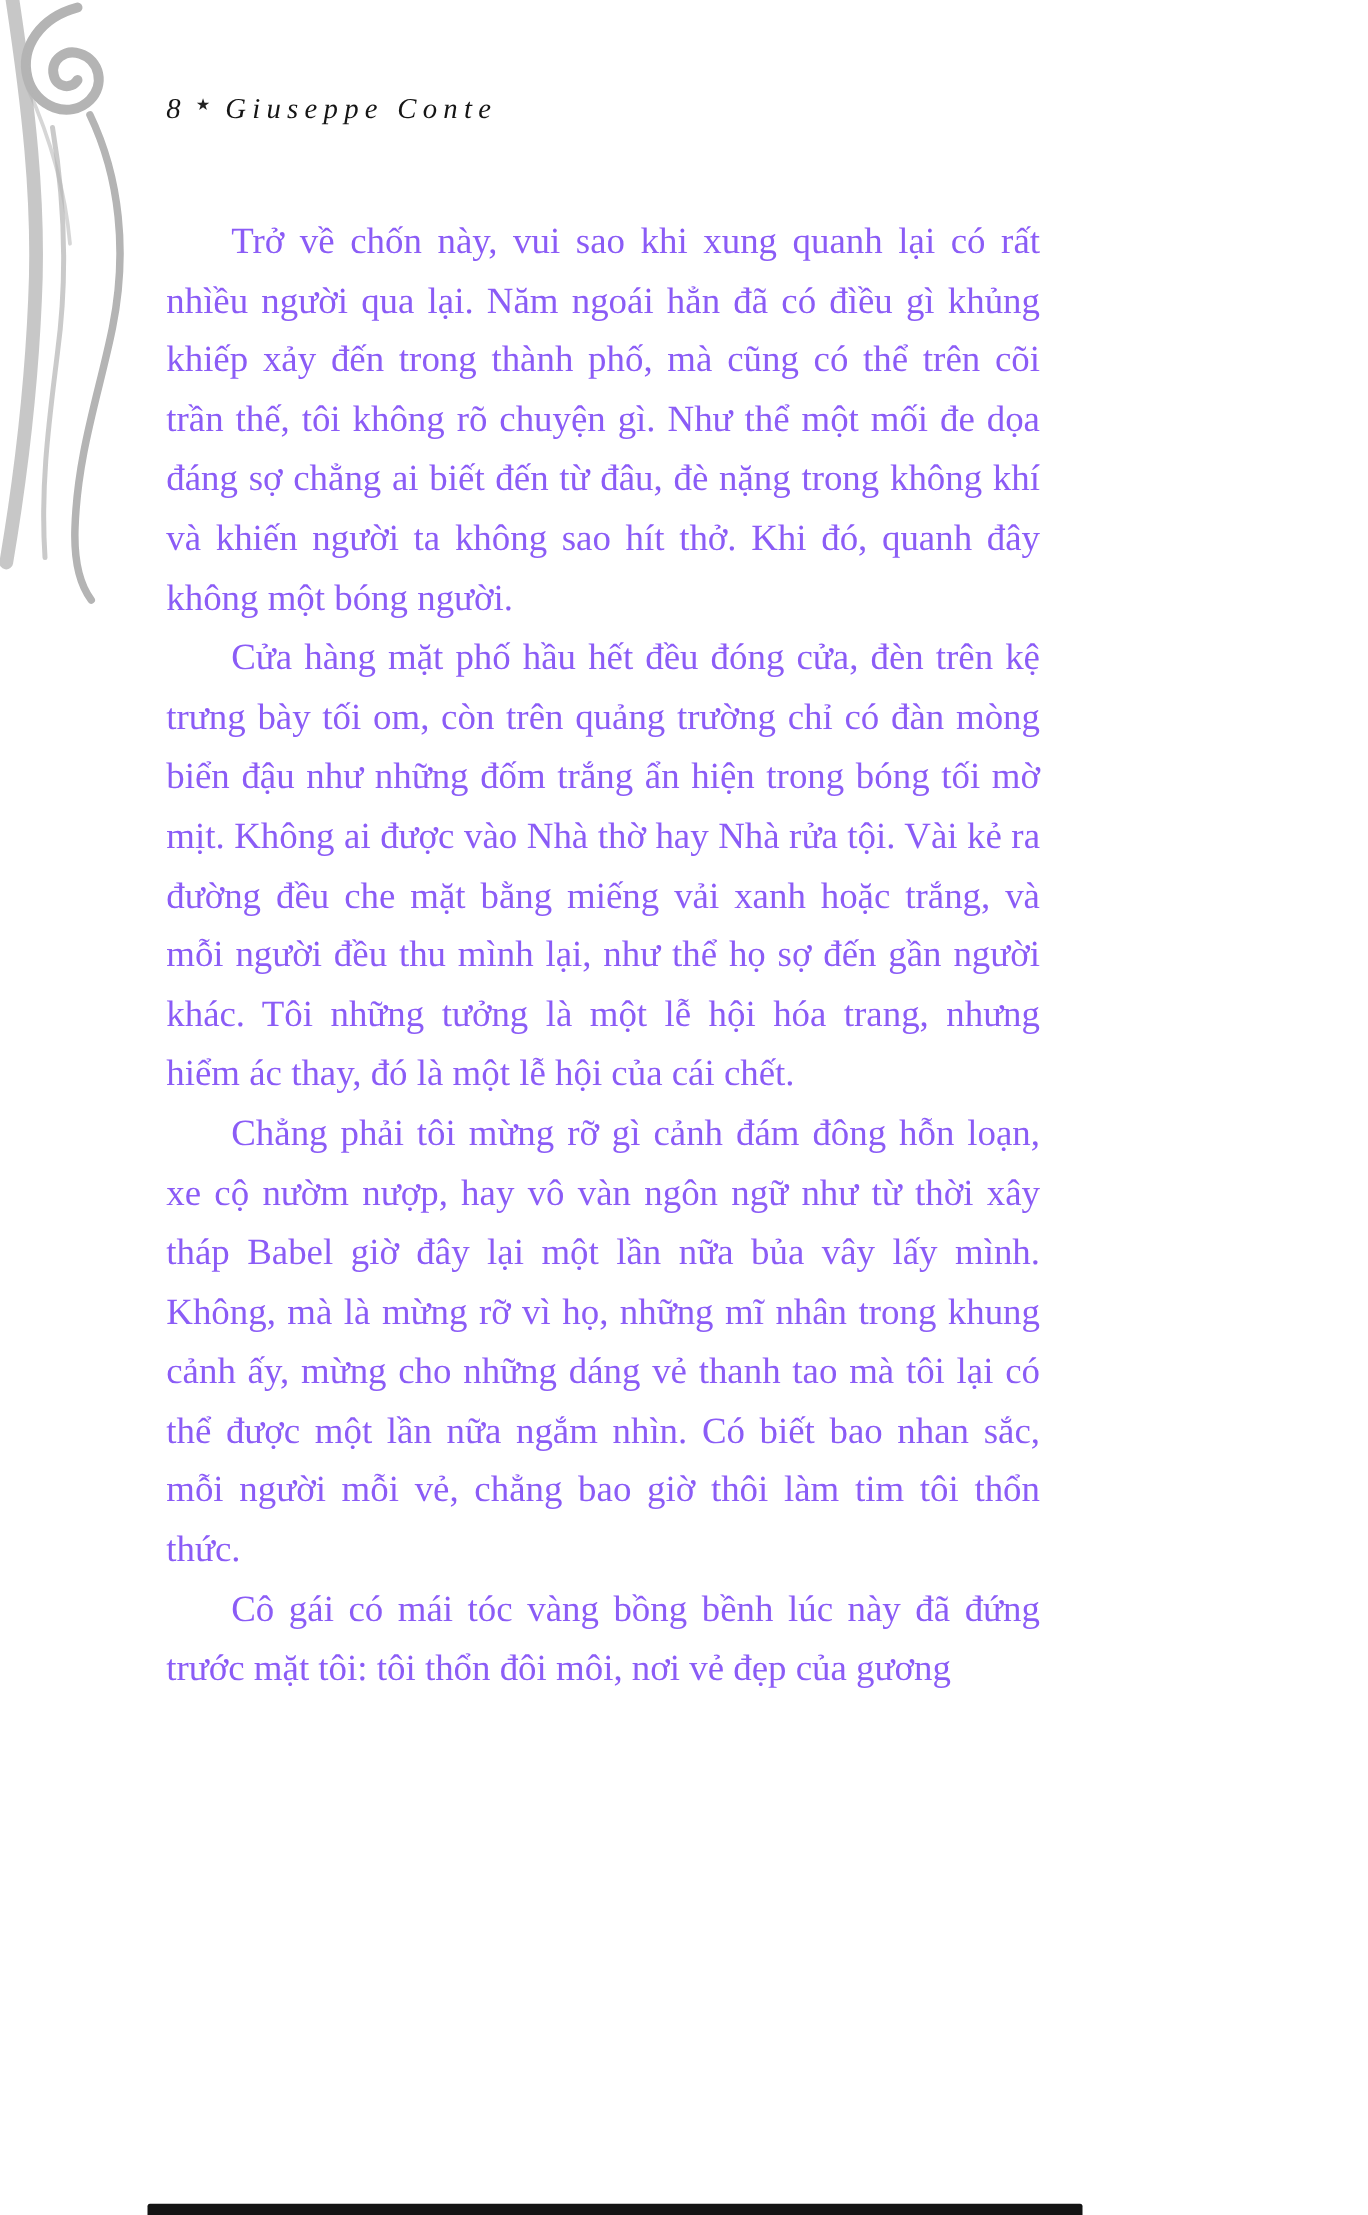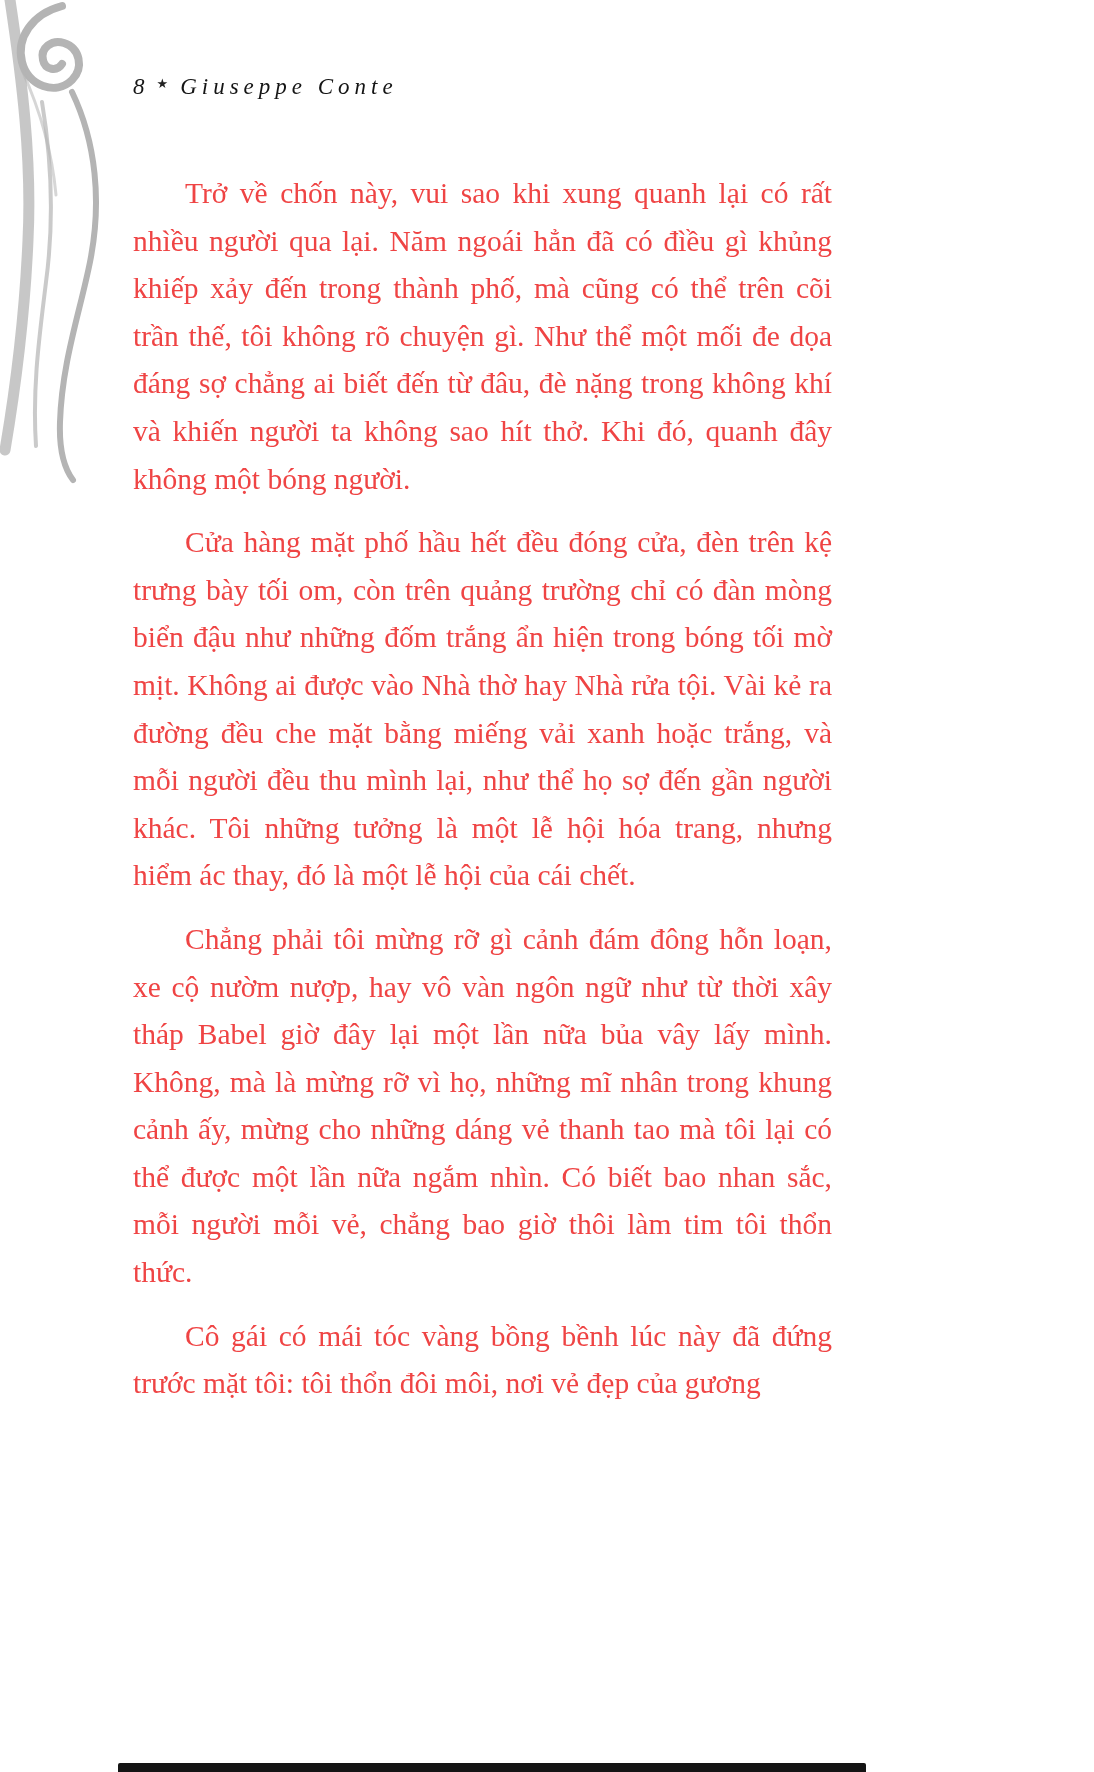--- a/index.html
+++ b/index.html
@@ -40,25 +40,24 @@
     color: #222;
   }
   .text-block {
     position: absolute;
     left: 133px;
     top: 170px;
     width: 699px;
     font-size: 29.5px;
     line-height: 47.6px;
     text-align: justify;
-    color: #ef4444;
+    color: #8b5cf6;
   }
   .text-block p {
     text-indent: 52px;
-    margin-top: 16px;
   }
   .text-block p:first-child { margin-top: 0; }
   .edge-bar {
     position: absolute;
     left: 118px;
     bottom: 0;
     width: 748px;
     height: 9px;
     background: #141414;
     border-radius: 2px 2px 0 0;

